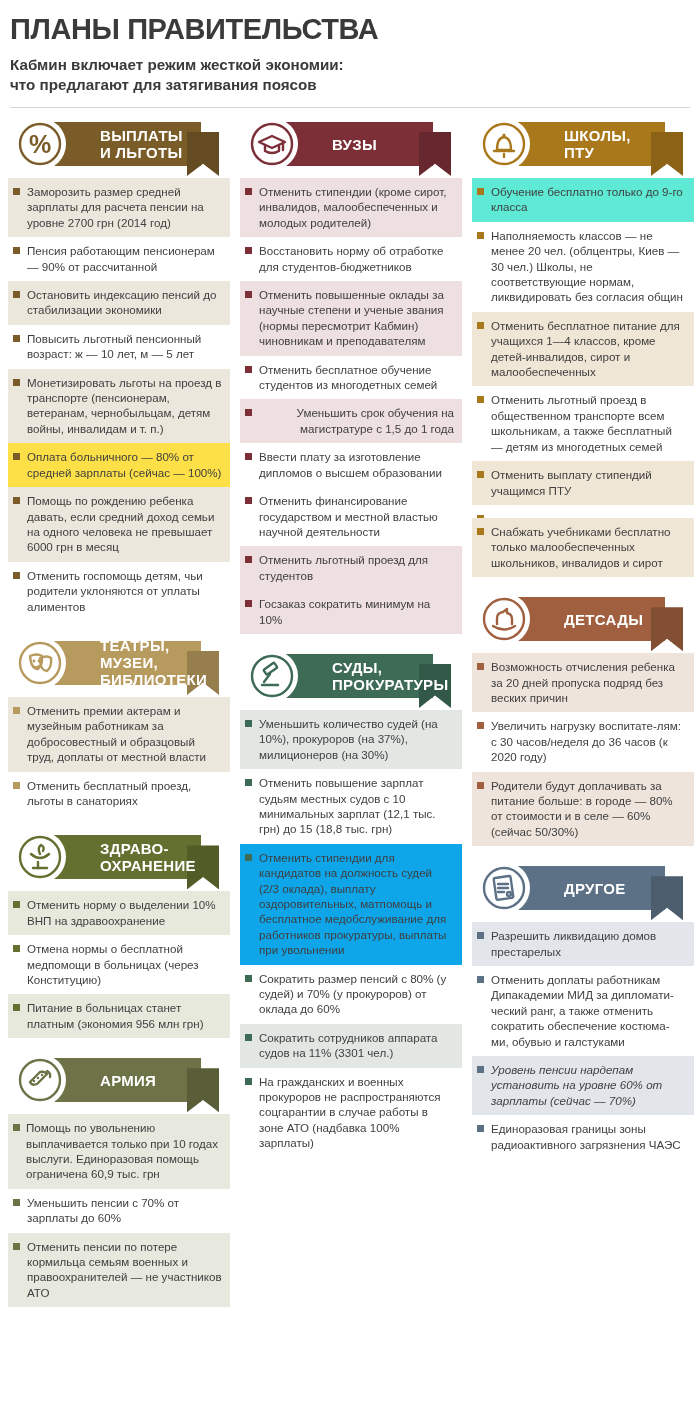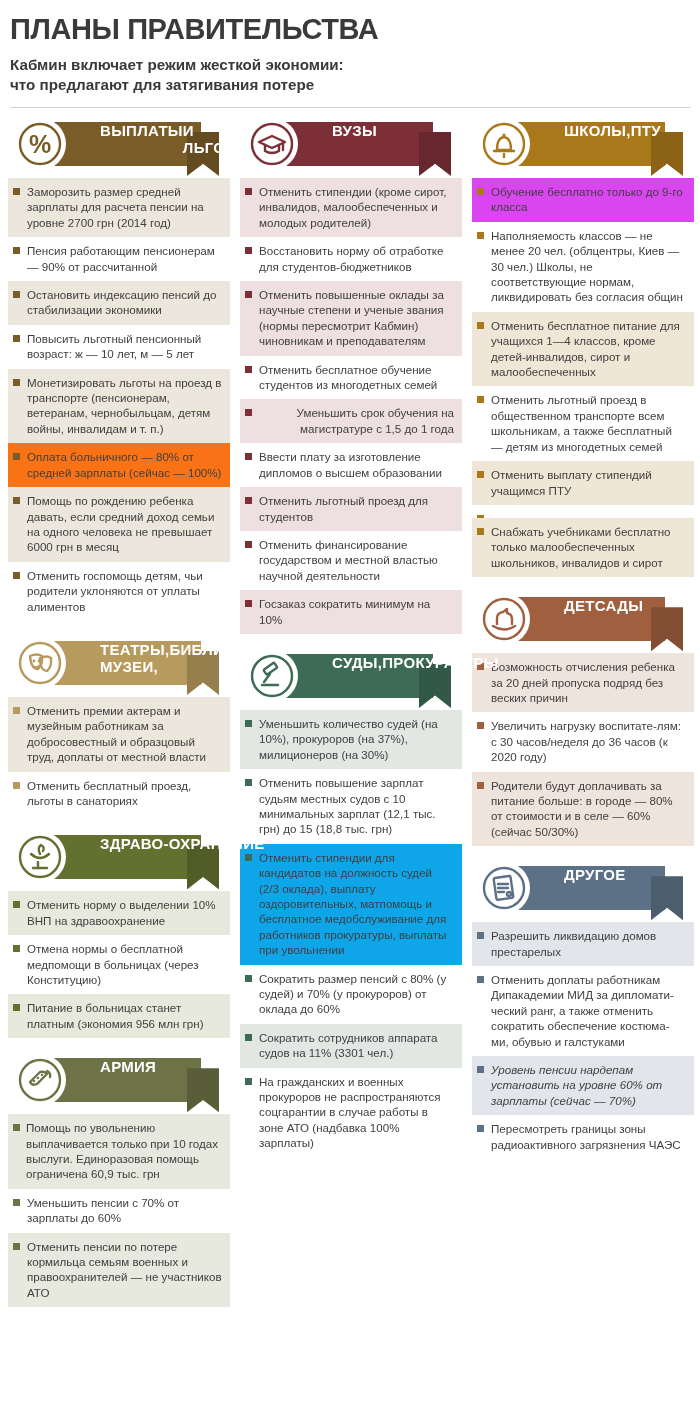--- a/index.html
+++ b/index.html
@@ -59,21 +59,21 @@
   .banner .ribbon .tailbody:after{
     content:"";position:absolute;left:0;top:0;width:0;height:0;
     border-left:16px solid transparent;
     border-right:16px solid transparent;
     border-bottom:0;
   }
   .banner .label{
     position:absolute;
     left:92px;top:4px;
     height:44px;
-    display:flex;flex-direction:row;justify-content:center;
+    display:flex;flex-direction:column;justify-content:center;
     color:#ffffff;
     font-size:15px;
     line-height:17px;
     font-weight:bold;
     letter-spacing:0.3px;
     text-transform:uppercase;
     z-index:3;
   }
   .banner .label .l2{display:block;}
   .badge{
@@ -108,21 +108,21 @@
 <body>
 
 <div class="page">
 
   <div class="title">
     <span>ПЛАНЫ ПРАВИТЕЛЬСТВА</span>
   </div>
 
   <div class="subtitle">
     <span>Кабмин включает режим жесткой экономии:</span>
-    <span class="l2">что предлагают для затягивания потере</span>
+    <span class="l2">что предлагают для затягивания поясов</span>
   </div>
 
   <div class="rule"></div>
 
   <div class="columns" id="columns">
       <div class="col">
         <div class="section">
           <div class="banner">
             <div class="ribbon">
               <div class="bar" style="background:#7a5c28;"></div>
@@ -153,21 +153,21 @@
               <span class="txt">Остановить индексацию пенсий до стабилизации экономики</span>
             </li>
             <li style="background: rgb(255, 255, 255);">
               <span class="bullet" style="background:#7a5c28;"></span>
               <span class="txt">Повысить льготный пенсионный возраст: ж — 10 лет, м — 5 лет</span>
             </li>
             <li style="background: rgb(236, 231, 221);">
               <span class="bullet" style="background:#7a5c28;"></span>
               <span class="txt">Монетизировать льготы на проезд в транспорте (пенсионерам, ветеранам, чернобыльцам, детям войны, инвалидам и т. п.)</span>
             </li>
-            <li style="background: #f97316;">
+            <li style="background: #fde047;">
               <span class="bullet" style="background:#7a5c28;"></span>
               <span class="txt">Оплата больничного — 80% от средней зарплаты (сейчас — 100%)</span>
             </li>
             <li style="background: rgb(236, 231, 221);">
               <span class="bullet" style="background:#7a5c28;"></span>
               <span class="txt">Помощь по рождению ребенка давать, если средний доход семьи на одного человека не превышает 6000 грн в месяц</span>
             </li>
             <li style="background: rgb(255, 255, 255);">
               <span class="bullet" style="background:#7a5c28;"></span>
               <span class="txt">Отменить госпомощь детям, чьи родители уклоняются от уплаты алиментов</span>
@@ -314,27 +314,27 @@
               <span class="txt">Отменить бесплатное обучение студентов из многодетных семей</span>
             </li>
             <li style="background: rgb(238, 223, 224); text-align: right;">
               <span class="bullet" style="background:#7d2f38;"></span>
               <span class="txt">Уменьшить срок обучения на магистратуре с 1,5 до 1 года</span>
             </li>
             <li style="background: rgb(255, 255, 255);">
               <span class="bullet" style="background:#7d2f38;"></span>
               <span class="txt">Ввести плату за изготовление дипломов о высшем образовании</span>
             </li>
+            <li style="background: rgb(255, 255, 255);">
+              <span class="bullet" style="background:#7d2f38;"></span>
+              <span class="txt">Отменить финансирование государством и местной властью научной деятельности</span>
+            </li>
             <li style="background: rgb(238, 223, 224);">
               <span class="bullet" style="background:#7d2f38;"></span>
               <span class="txt">Отменить льготный проезд для студентов</span>
-            </li>
-            <li style="background: rgb(255, 255, 255);">
-              <span class="bullet" style="background:#7d2f38;"></span>
-              <span class="txt">Отменить финансирование государством и местной властью научной деятельности</span>
             </li>
             <li style="background: rgb(238, 223, 224);">
               <span class="bullet" style="background:#7d2f38;"></span>
               <span class="txt">Госзаказ сократить минимум на 10%</span>
             </li>
           </ul>
         </div>
         <div class="section">
           <div class="banner">
             <div class="ribbon">
@@ -397,21 +397,21 @@
                 <path d="M23 33 v3" stroke="#a9781b" fill="none" stroke-width="2.4" stroke-linecap="round" stroke-linejoin="round"></path>
                 <circle cx="23" cy="14" r="1.6" fill="#a9781b"></circle>
               </svg>
             </div>
             <div class="label">
               <span>ШКОЛЫ,</span>
               <span class="l2">ПТУ</span>
             </div>
           </div>
           <ul class="items">
-            <li style="background: #d946ef;">
+            <li style="background: #5eead4;">
               <span class="bullet" style="background:#a9781b;"></span>
               <span class="txt">Обучение бесплатно только до 9-го класса</span>
             </li>
             <li style="background: rgb(255, 255, 255);">
               <span class="bullet" style="background:#a9781b;"></span>
               <span class="txt">Наполняемость классов — не менее 20 чел. (облцентры, Киев — 30 чел.) Школы, не соответствующие нормам, ликвидировать без согласия общин</span>
             </li>
             <li style="background: rgb(240, 230, 214);">
               <span class="bullet" style="background:#a9781b;"></span>
               <span class="txt">Отменить бесплатное питание для учащихся 1—4 классов, кроме детей-инвалидов, сирот и малообеспеченных</span>
@@ -492,19 +492,19 @@
             <li style="background: rgb(255, 255, 255);">
               <span class="bullet" style="background:#5d7186;"></span>
               <span class="txt">Отменить доплаты работникам Дипакадемии МИД за дипломати-ческий ранг, а также отменить сократить обеспечение костюма-ми, обувью и галстуками</span>
             </li>
             <li style="background: rgb(226, 230, 234); font-style: italic;">
               <span class="bullet" style="background:#5d7186;"></span>
               <span class="txt">Уровень пенсии нардепам установить на уровне 60% от зарплаты (сейчас — 70%)</span>
             </li>
             <li style="background: rgb(255, 255, 255);">
               <span class="bullet" style="background:#5d7186;"></span>
-              <span class="txt">Пересмотреть границы зоны радиоактивного загрязнения ЧАЭС</span>
+              <span class="txt">Единоразовая границы зоны радиоактивного загрязнения ЧАЭС</span>
             </li>
           </ul>
         </div>
       </div>
     </div>
 </div>
 
 </body></html>

